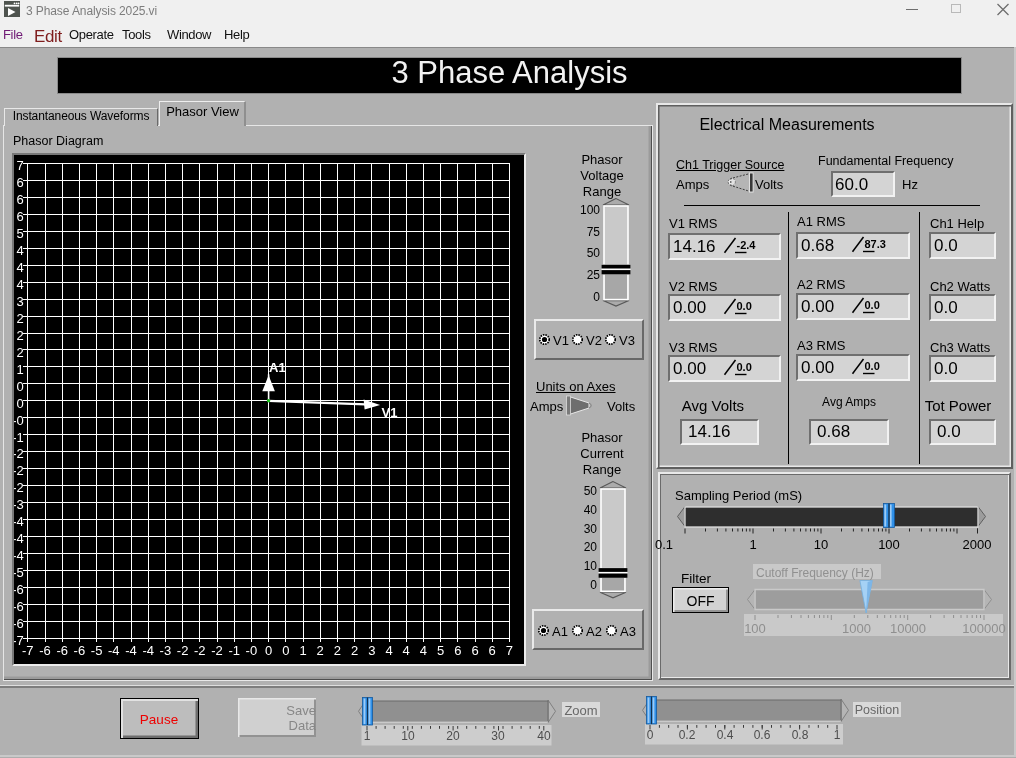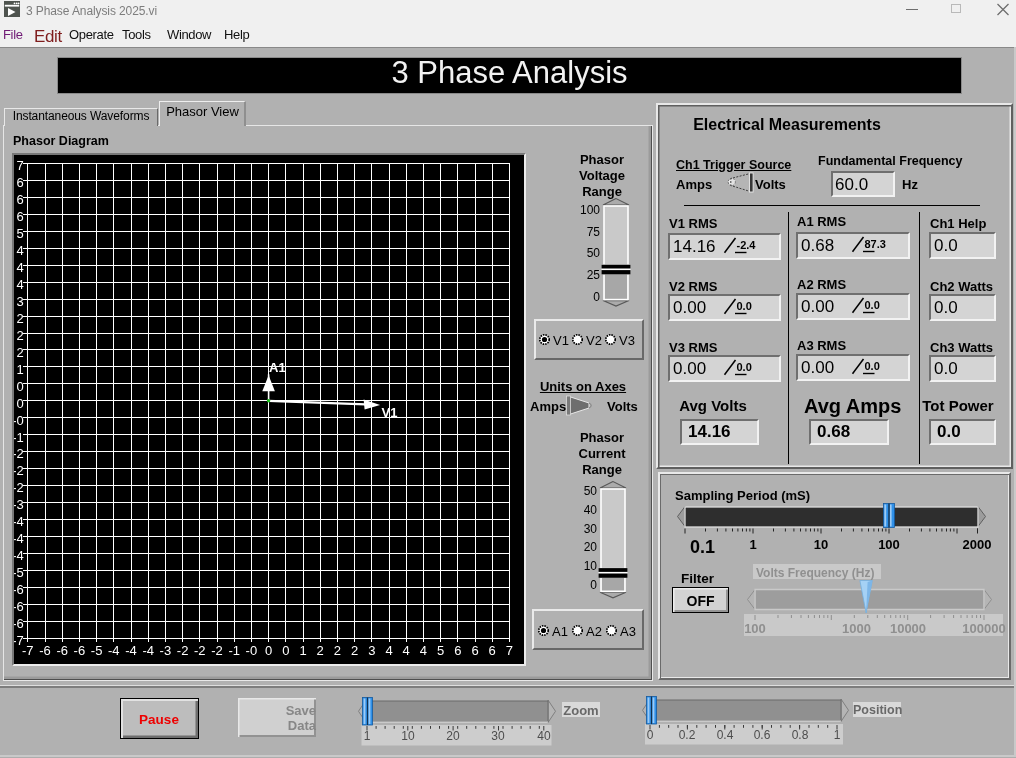--- a/index.html
+++ b/index.html
@@ -1,17 +1,17 @@
 <!DOCTYPE html>
 <html><head><meta charset="utf-8"><style>
 *{margin:0;padding:0;box-sizing:border-box}
 html,body{width:1016px;height:758px;overflow:hidden}
 body{font-family:"Liberation Sans",sans-serif;background:#b1b1b1;position:relative}
 .a{position:absolute}
-.b{font-weight:bold}
+.b{font-weight:normal}
 .sunk{border-style:solid;border-width:2px;border-color:#6f6f6f #f2f2f2 #f2f2f2 #6f6f6f;background:#d4d4d4}
 .rais{border-style:solid;border-width:2px;border-color:#eaeaea #686868 #686868 #eaeaea}
 </style></head><body>
 <div class="a" style="left:0;top:0;width:1016px;height:47px;background:#f0f0f0"></div>
 <svg class="a" style="left:4px;top:1px" width="16" height="16" viewBox="0 0 16 16">
 <rect x="0" y="0" width="16" height="16" fill="#4e534e"></rect>
 <circle cx="10.5" cy="2.3" r="0.9" fill="#fff"></circle>
     <circle cx="12.7" cy="2.3" r="0.9" fill="#fff"></circle>
     <circle cx="14.6" cy="2.3" r="0.9" fill="#fff"></circle>
 <rect x="0.8" y="3.8" width="14.4" height="1.8" fill="#fff"></rect>
@@ -251,21 +251,21 @@
   </svg>
 <div class="a" style="left:553px;top:333px;font-size:13px">V1</div>
 <svg class="a" style="left:572px;top:334px" width="11" height="11" viewBox="0 0 11 11">
     <circle cx="5.5" cy="5.5" r="4.7" fill="#fff" stroke="#000" stroke-width="1.7" stroke-dasharray="1.5,1.0"></circle>
   </svg>
 <div class="a" style="left:586px;top:333px;font-size:13px">V2</div>
 <svg class="a" style="left:605px;top:334px" width="11" height="11" viewBox="0 0 11 11">
     <circle cx="5.5" cy="5.5" r="4.7" fill="#fff" stroke="#000" stroke-width="1.7" stroke-dasharray="1.5,1.0"></circle>
   </svg>
 <div class="a" style="left:619px;top:333px;font-size:13px">V3</div>
-<div class="a b" style="left:536px;top:379px;width:94px;font-size:13px;text-align:center;text-decoration:underline">Units on Axes</div>
+<div class="a b" style="left:536px;top:379px;width:94px;font-size:13px;text-align:left;text-decoration:underline">Units on Axes</div>
 <div class="a b" style="left:530px;top:399px;font-size:13px">Amps</div>
 <div class="a b" style="left:607px;top:399px;font-size:13px">Volts</div>
 <svg class="a" style="left:564px;top:395px" width="30" height="21" viewBox="0 0 30 21">
     <polygon points="5,1.5 25,8 25,13 5,19.5" fill="#6e6e6e" stroke="#e8e8e8" stroke-width="1"></polygon>
     <rect x="2.5" y="1" width="4" height="19" fill="#7a7a7a" stroke="#dcdcdc" stroke-width="0.8"></rect>
     <path d="M25 8 Q29.5 10.5 25 13" fill="none" stroke="#8a8a8a" stroke-width="1.2"></path>
   </svg>
 <div class="a b" style="left:552px;top:430px;width:100px;font-size:13px;line-height:16px;text-align:center">Phasor<br>Current<br>Range</div>
 <svg class="a" style="left:555px;top:480px" width="74" height="126" viewBox="0 0 74 126">
     <polygon points="58,1.5 45,8 71,8" fill="#ababab" stroke="#585858" stroke-width="1.1"></polygon>
@@ -364,21 +364,21 @@
 <div class="a" style="left:801px;top:357.5px;font-size:17px">0.00</div>
 <svg class="a" style="left:848px;top:353.5px" width="50" height="27" viewBox="0 0 50 27">
     <line x1="4.5" y1="19.8" x2="15.5" y2="5" stroke="#000" stroke-width="1.5"></line>
     <line x1="15" y1="19.5" x2="26.5" y2="19.5" stroke="#000" stroke-width="1.4"></line>
     <text x="16.5" y="16" font-size="11px" font-weight="bold" font-family="Liberation Sans,sans-serif" fill="#000">0.0</text>
   </svg>
 <div class="a b" style="left:930px;top:340px;font-size:13px">Ch3 Watts</div>
 <div class="a sunk" style="left:929px;top:354.5px;width:67px;height:27px"></div>
 <div class="a" style="left:934px;top:358.5px;font-size:17px">0.0</div>
 <div class="a b" style="left:668px;top:397px;width:90px;font-size:15px;text-align:center;white-space:nowrap">Avg Volts</div>
-<div class="a b" style="left:804px;top:395px;width:90px;font-size:20px;text-align:right;white-space:nowrap">Avg Amps</div>
+<div class="a b" style="left:804px;top:395px;width:90px;font-size:12px;text-align:center;white-space:nowrap">Avg Amps</div>
 <div class="a b" style="left:918px;top:397px;width:80px;font-size:15px;text-align:center;white-space:nowrap">Tot Power</div>
 <div class="a sunk" style="left:680px;top:419px;width:79px;height:26px"></div>
 <div class="a b" style="left:688px;top:422px;font-size:17px">14.16</div>
 <div class="a sunk" style="left:809px;top:419px;width:80px;height:26px"></div>
 <div class="a b" style="left:817px;top:422px;font-size:17px">0.68</div>
 <div class="a sunk" style="left:929px;top:419px;width:67px;height:26px"></div>
 <div class="a b" style="left:937px;top:422px;font-size:17px">0.0</div>
 <div class="a" style="left:658px;top:472px;width:353px;height:208px;border-style:solid;border-width:2px;border-color:#e9e9e9 #6a6a6a #6a6a6a #e9e9e9;box-shadow:inset 1px 1px 0 #6a6a6a, inset -1px -1px 0 #e9e9e9"></div>
 <div class="a b" style="left:675px;top:488px;font-size:13px">Sampling Period (mS)</div>
 <svg class="a" style="left:672px;top:500px" width="330" height="52" viewBox="0 0 330 52">
@@ -422,30 +422,30 @@
     <line x1="278.4" y1="28.5" x2="278.4" y2="31.5" stroke="#222" stroke-width="1"></line>
     <line x1="281.9" y1="28.5" x2="281.9" y2="31.5" stroke="#222" stroke-width="1"></line>
     <line x1="285.0" y1="28.5" x2="285.0" y2="33.5" stroke="#222" stroke-width="1"></line>
     <line x1="305.5" y1="28.5" x2="305.5" y2="31.5" stroke="#222" stroke-width="1"></line>
     <line x1="305.5" y1="28.5" x2="305.5" y2="33.5" stroke="#222" stroke-width="1"></line>
     <rect x="211.5" y="3.5" width="11" height="24" fill="#2f90e8" stroke="#155a9e" stroke-width="0.8"></rect>
     <rect x="212.4" y="4.5" width="1.8" height="22" fill="#9ccaf5"></rect>
     <rect x="217.8" y="4.5" width="1.8" height="22" fill="#9ccaf5"></rect>
     <rect x="216.3" y="3.5" width="1.4" height="24" fill="#13314f"></rect>
   </svg>
-<div class="a b" style="left:655px;top:536.5px;width:60px;font-size:18px;text-align:right">0.1</div>
+<div class="a b" style="left:655px;top:536.5px;width:60px;font-size:13px;text-align:left">0.1</div>
 <div class="a b" style="left:723px;top:536.5px;width:60px;font-size:13px;text-align:center">1</div>
 <div class="a b" style="left:791px;top:536.5px;width:60px;font-size:13px;text-align:center">10</div>
 <div class="a b" style="left:859px;top:536.5px;width:60px;font-size:13px;text-align:center">100</div>
 <div class="a b" style="left:947px;top:536.5px;width:60px;font-size:13px;text-align:center">2000</div>
 <div class="a b" style="left:681px;top:571px;font-size:13.5px">Filter</div>
 <div class="a" style="left:672px;top:587px;width:57px;height:25.5px;background:#d2d2d2;border:1.5px solid #000;box-shadow:inset 1.5px 1.5px 0 #ededed, inset -2px -2px 0 #959595"></div>
 <div class="a b" style="left:672px;top:592.5px;width:57px;font-size:14px;text-align:center">OFF</div>
 <div class="a" style="left:753px;top:564px;width:128px;height:15px;background:#c9c9c9"></div>
-<div class="a b" style="left:756px;top:566px;font-size:12px;color:#909090">Volts Frequency (Hz)</div>
+<div class="a b" style="left:756px;top:566px;font-size:12px;color:#909090">Cutoff Frequency (Hz)</div>
 <svg class="a" style="left:742px;top:560px" width="262" height="78" viewBox="0 0 262 78">
     <rect x="2" y="54" width="259" height="22" fill="#c9c9c9"></rect>
     <polygon points="5.5,39.5 13,29.5 13,49.5" fill="#b5b5b5" stroke="#8f8f8f" stroke-width="1"></polygon>
     <polygon points="249.5,39.5 242,29.5 242,49.5" fill="#b5b5b5" stroke="#8f8f8f" stroke-width="1"></polygon>
     <rect x="13" y="29.5" width="229" height="20" fill="#9d9d9d" stroke="#c9c9c9" stroke-width="1.5"></rect>
     <line x1="13.0" y1="55" x2="13.0" y2="60" stroke="#8f8f8f" stroke-width="1"></line>
     <line x1="36.0" y1="55" x2="36.0" y2="58" stroke="#8f8f8f" stroke-width="1"></line>
     <line x1="49.4" y1="55" x2="49.4" y2="58" stroke="#8f8f8f" stroke-width="1"></line>
     <line x1="59.0" y1="55" x2="59.0" y2="58" stroke="#8f8f8f" stroke-width="1"></line>
     <line x1="66.4" y1="55" x2="66.4" y2="58" stroke="#8f8f8f" stroke-width="1"></line>

